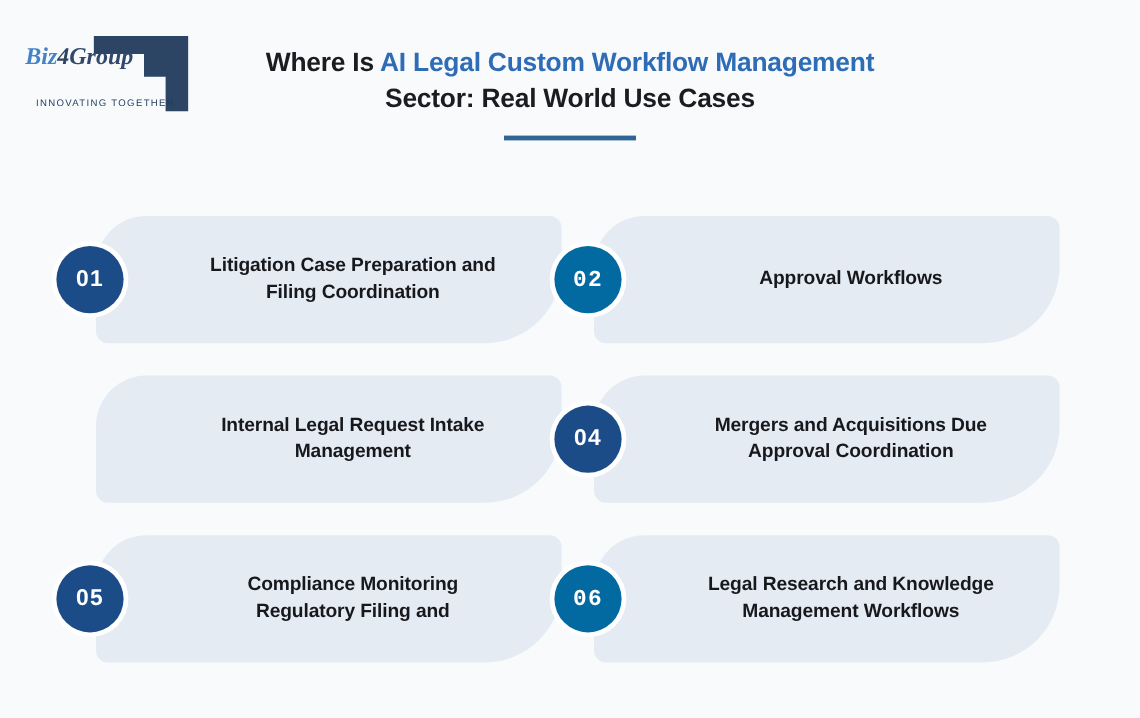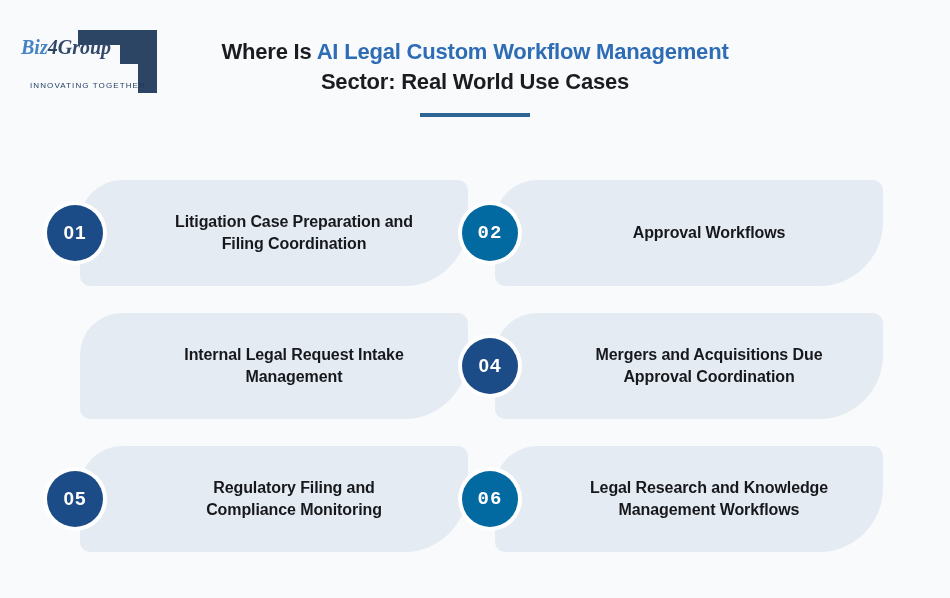--- a/index.html
+++ b/index.html
@@ -115,22 +115,22 @@
     <div class="badge dark">04</div>
     <div class="card-label">
       <div>Mergers and Acquisitions Due</div>
       <div>Approval Coordination</div>
     </div>
   </div>
 
   <div class="card">
     <div class="badge dark">05</div>
     <div class="card-label">
+      <div>Compliance Monitoring</div>
       <div>Regulatory Filing and</div>
-      <div>Compliance Monitoring</div>
     </div>
   </div>
 
   <div class="card">
     <div class="badge light">06</div>
     <div class="card-label">
       <div>Legal Research and Knowledge</div>
       <div>Management Workflows</div>
     </div>
   </div>

